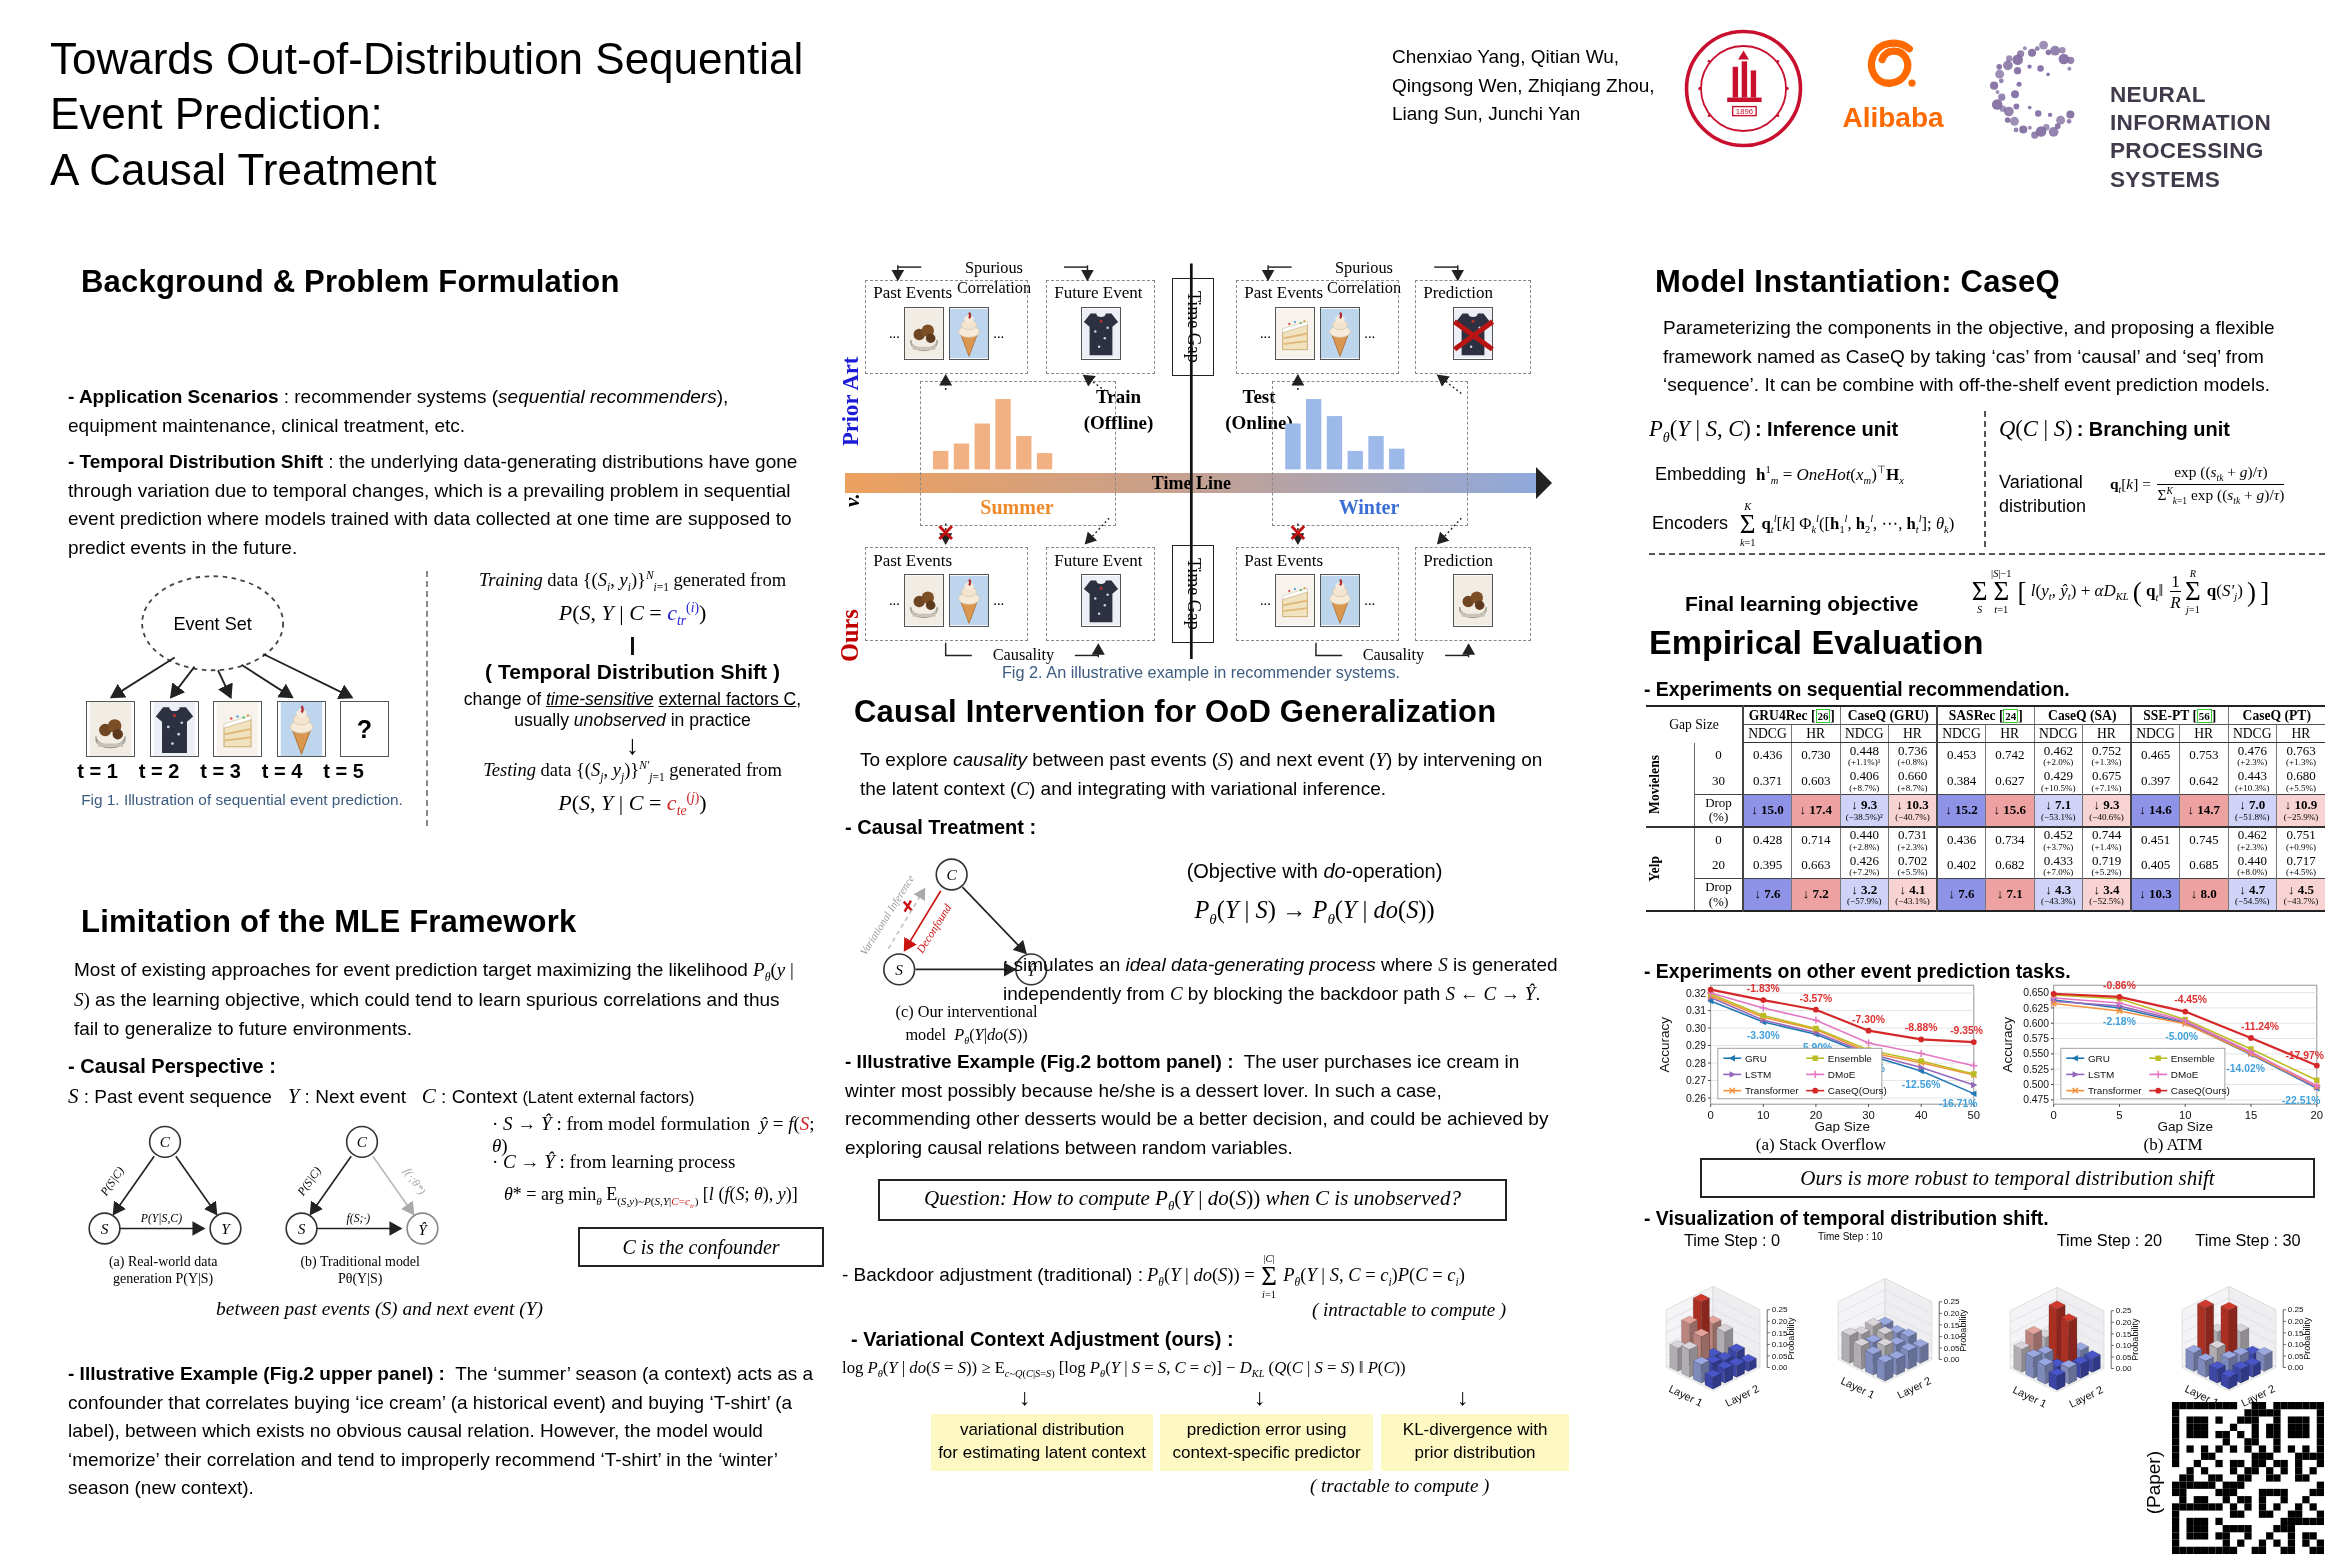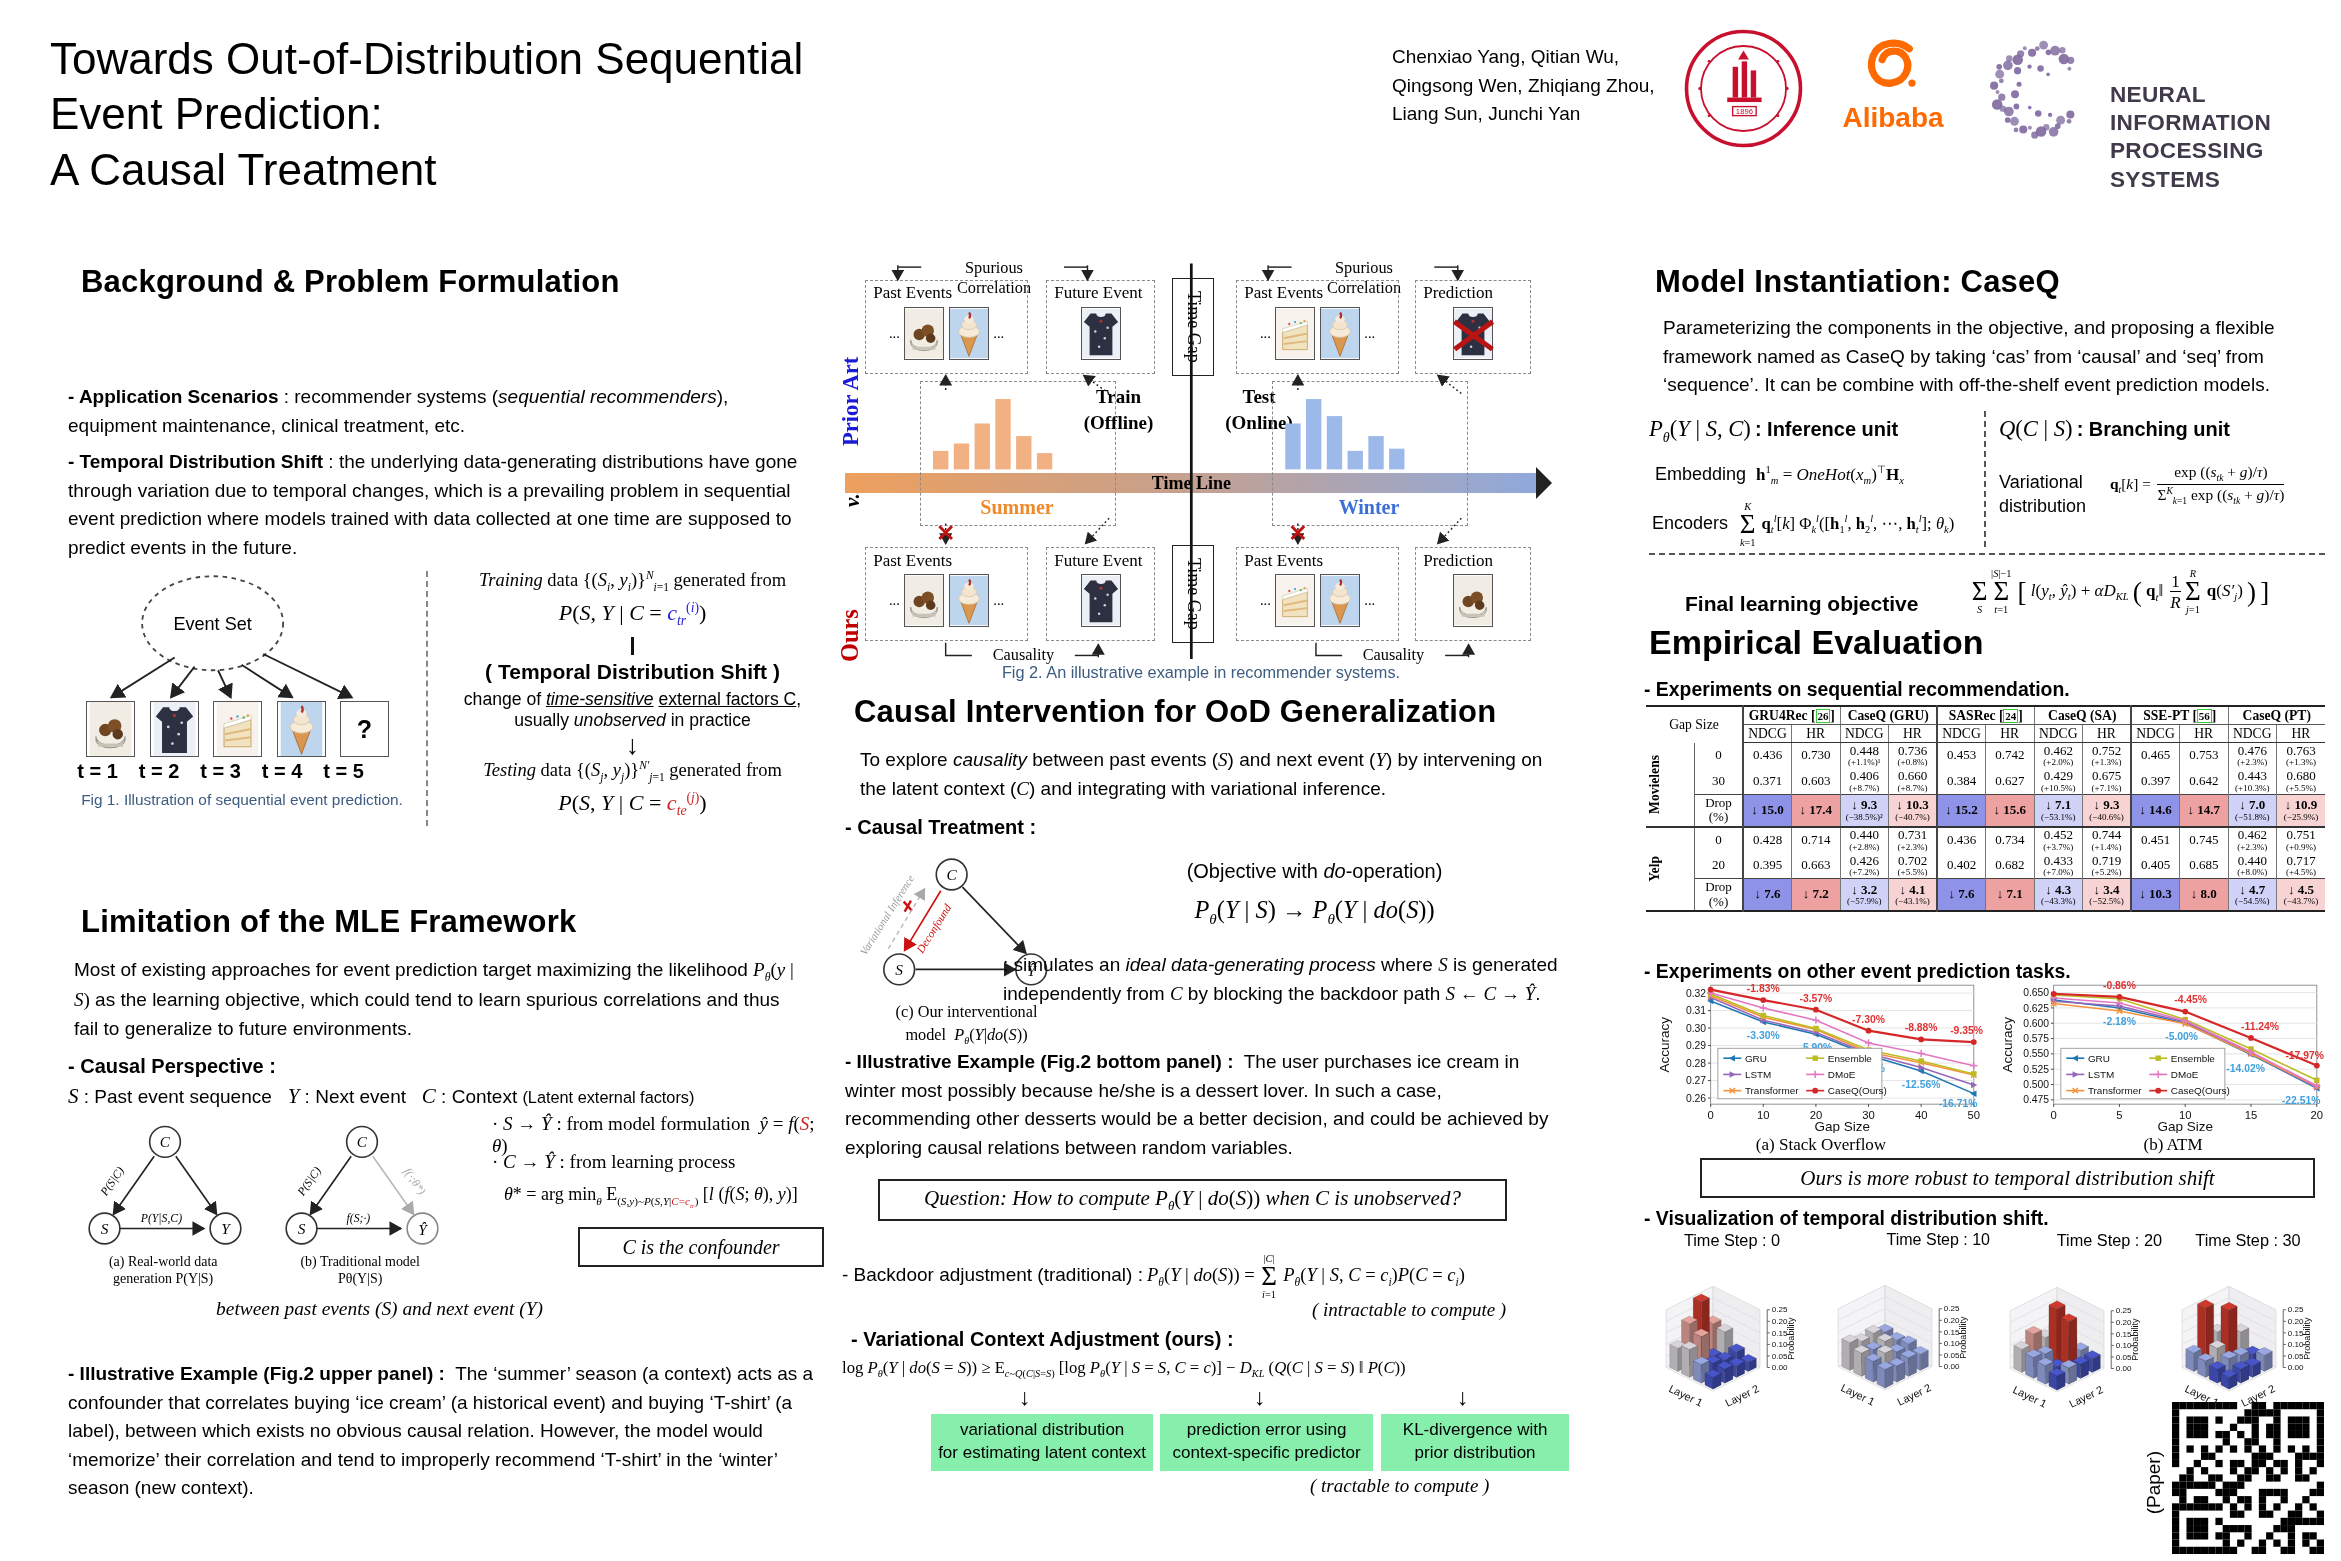--- a/index.html
+++ b/index.html
@@ -44,21 +44,21 @@
   .rec .cs{font-size:9px;line-height:1;}
   .rec .drop .cv{font-weight:bold;}
   .bl-d{border-left:2.7px double #444;}
   .bl-s{border-left:0.9px solid #777;}
   .c-bn{background:#8e93e8;}
   .c-bh{background:#eda1a1;}
   .c-cn{background:#d0d3f7;}
   .c-ch{background:#f8d3d3;}
   .vert{writing-mode:vertical-rl;transform:rotate(180deg);font-weight:bold;font-size:13.6px;}
   .ref{border:1.4px solid #33cc33;padding:0 0.9px;font-size:11px;}
-  .graybox{background:#86efac;font-size:17px;line-height:1.35;text-align:center;padding:5.4px 3.6px;}
+  .graybox{background:#fef9c3;font-size:17px;line-height:1.35;text-align:center;padding:5.4px 3.6px;}
   .qbox{border:2.3px solid #222;}
   .okbox{border:2.7px solid #222;}
 </style>
 </head>
 <body>
 
 <svg width="0" height="0" style="position:absolute" aria-hidden="true">
   <defs>
     <symbol id="i-shirt" viewBox="0 0 40 52">
       <rect width="40" height="52" fill="#eceff5"></rect>
@@ -1243,21 +1243,21 @@
           <line x1="134" y1="89.6" x2="137" y2="89.6" stroke="#555"></line>
           <text x="139" y="92.6" font-size="9" fill="#111">0.15</text>
           <line x1="134" y1="76.8" x2="137" y2="76.8" stroke="#555"></line>
           <text x="139" y="79.8" font-size="9" fill="#111">0.20</text>
           <line x1="134" y1="64" x2="137" y2="64" stroke="#555"></line>
           <text x="139" y="67" font-size="9" fill="#111">0.25</text>
           <text x="164" y="96" font-size="10" fill="#111" text-anchor="middle" transform="rotate(-90 164 96)">Probability</text>
           <text x="42" y="163" font-size="12" fill="#111" text-anchor="middle" transform="rotate(26 42 163)">Layer 1</text>
           <text x="108" y="163" font-size="12" fill="#111" text-anchor="middle" transform="rotate(-26 108 163)">Layer 2</text>
         </svg></div>
-      <div style="width: 172px;"><div style="text-align: right; font-size: 16px; margin-bottom: 1.8px;">Time Step : 10</div><svg width="172" height="185" viewBox="0 0 190 205">
+      <div style="width: 172px;"><div style="text-align: left; font-size: 10px; margin-bottom: 1.8px;">Time Step : 10</div><svg width="172" height="185" viewBox="0 0 190 205">
           <polygon points="22,128 74,102 74,38 22,64" fill="#f4f4f6" stroke="#ddd"></polygon>
           <polygon points="74,102 126,128 126,64 74,38" fill="#eeeef1" stroke="#ddd"></polygon>
           <polyline points="22,115.2 74,89.2 126,115.2" fill="none" stroke="#e0e0e4"></polyline>
           <polyline points="22,102.4 74,76.4 126,102.4" fill="none" stroke="#e0e0e4"></polyline>
           <polyline points="22,89.6 74,63.6 126,89.6" fill="none" stroke="#e0e0e4"></polyline>
           <polyline points="22,76.8 74,50.8 126,76.8" fill="none" stroke="#e0e0e4"></polyline>
           <polygon points="22,128 74,154 126,128 74,102" fill="#fafafa" stroke="#ddd"></polygon>
           <line x1="35" y1="134.5" x2="87" y2="108.5" stroke="#e4e4e8"></line>
           <line x1="35" y1="121.5" x2="87" y2="147.5" stroke="#e4e4e8"></line>
           <line x1="48" y1="141" x2="100" y2="115" stroke="#e4e4e8"></line>

